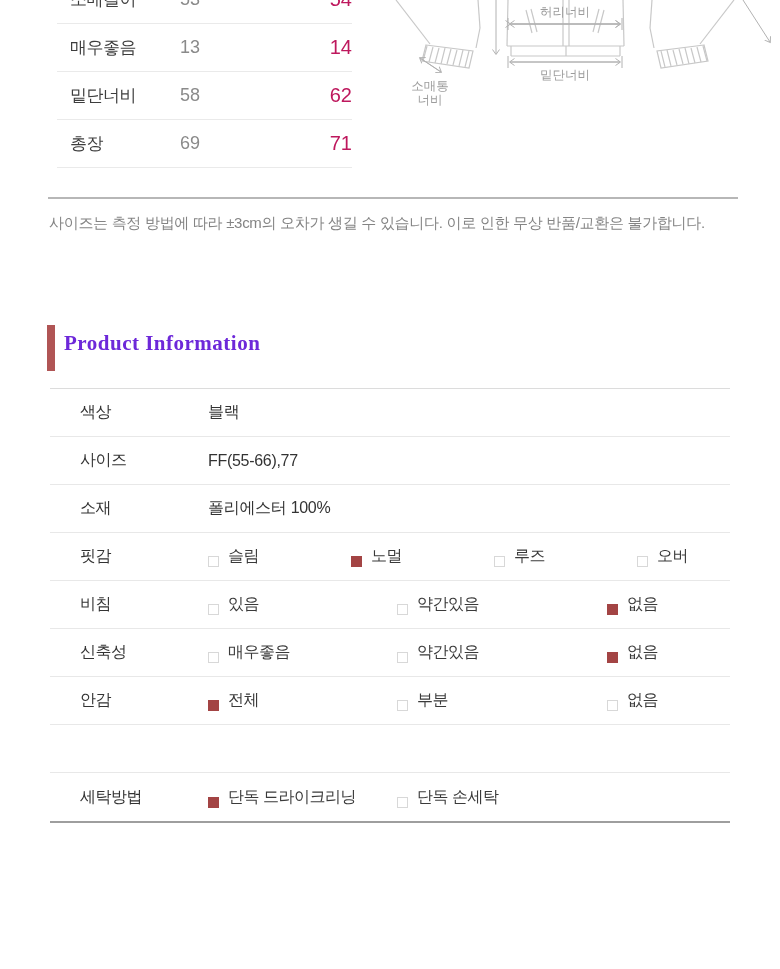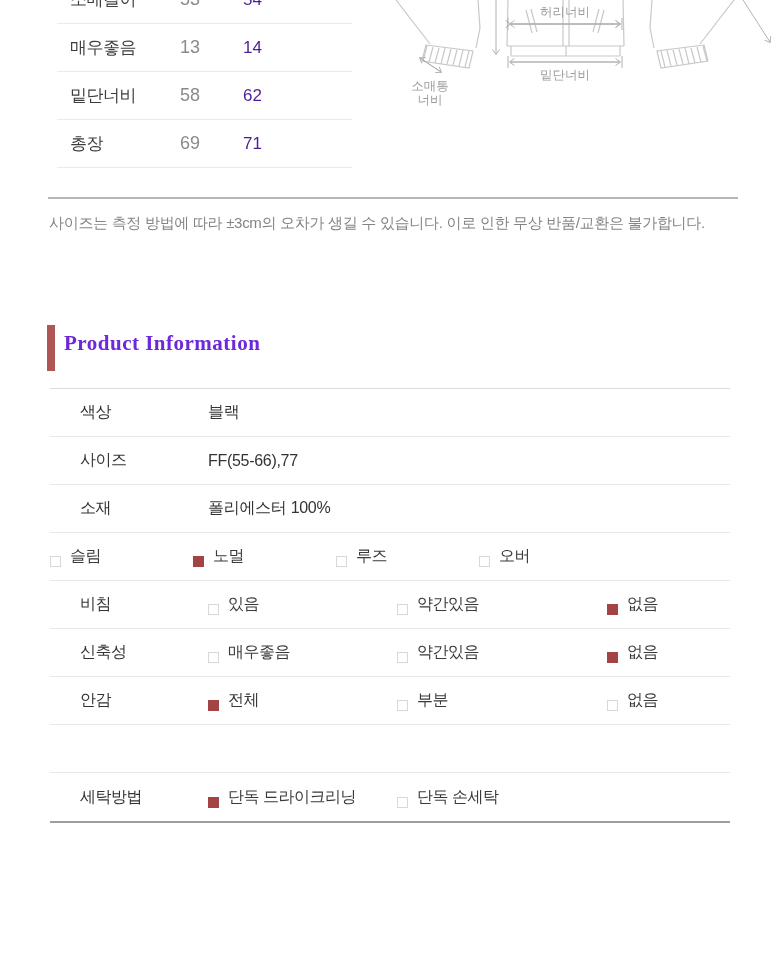--- a/index.html
+++ b/index.html
@@ -7,21 +7,21 @@
     width:780px;height:969px;position:relative;overflow:hidden;
     background:#ffffff;
     font-family:"Liberation Sans","DejaVu Sans",sans-serif;
     color:#333;
   }
   
   .size-table{position:absolute;left:57px;top:-24px;width:295px;}
   .size-row{display:flex;align-items:center;height:47px;border-bottom:1px solid #eaeaea;}
   .size-row .s-lbl{width:110px;padding-left:13px;font-size:17px;color:#3d3d3d;letter-spacing:-0.5px;}
   .size-row .s-v1{width:63px;font-size:18px;color:#8a8a8a;}
-  .size-row .s-v2{flex:1;font-size:17px;color:#4c1d95;}
+  .size-row .s-v2{flex:1;font-size:20px;color:#be185d;text-align:right;}
   
   .diagram{position:absolute;left:380px;top:0;width:400px;height:112px;}
   
   .divider{position:absolute;left:48px;top:197px;width:690px;height:2px;background:#b7b7b7;}
   .disclaimer{position:absolute;left:49px;top:214px;font-size:15px;color:#848484;letter-spacing:-0.3px;}
   
   .accent-bar{position:absolute;left:47px;top:325px;width:8px;height:46px;}
   .section-title{
     position:absolute;left:64px;top:331px;
     font-family:"Liberation Serif","DejaVu Serif",serif;
@@ -161,20 +161,21 @@
     </div>
     <div class="p-row">
       <div class="p-lbl">사이즈</div>
       <div class="p-val">FF(55-66),77</div>
     </div>
     <div class="p-row">
       <div class="p-lbl">소재</div>
       <div class="p-val">폴리에스터 100%</div>
     </div>
     <div class="p-row">
+      <div class="p-lbl">핏감</div>
       <div class="opts c4">
         <div class="opt">
           <span class="box"></span>
           <span>슬림</span>
         </div>
         <div class="opt">
           <span class="box on" style="background: rgb(163, 68, 68); border-color: rgb(163, 68, 68);"></span>
           <span>노멀</span>
         </div>
         <div class="opt">

